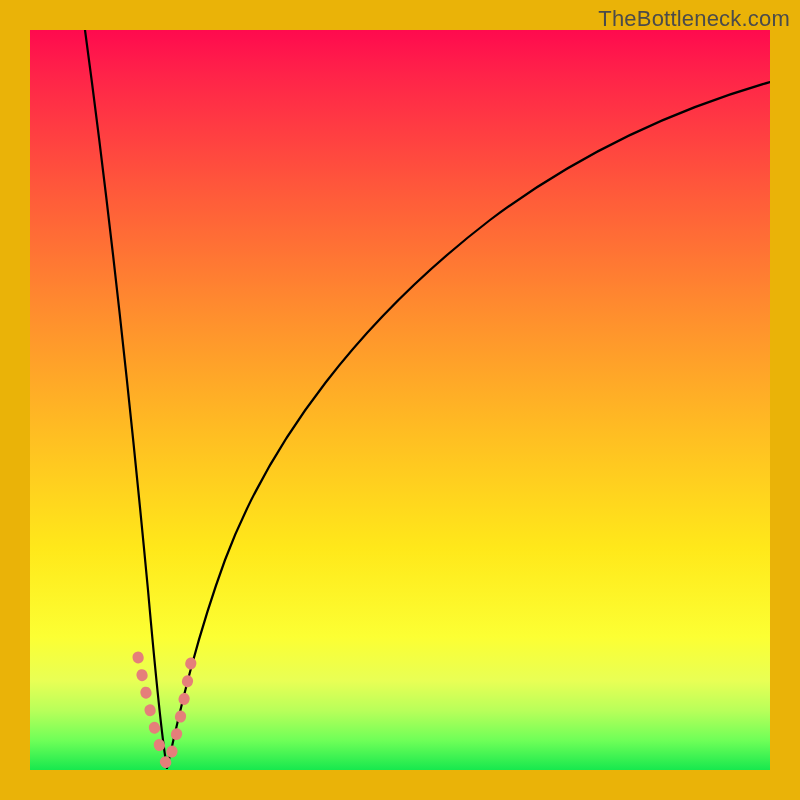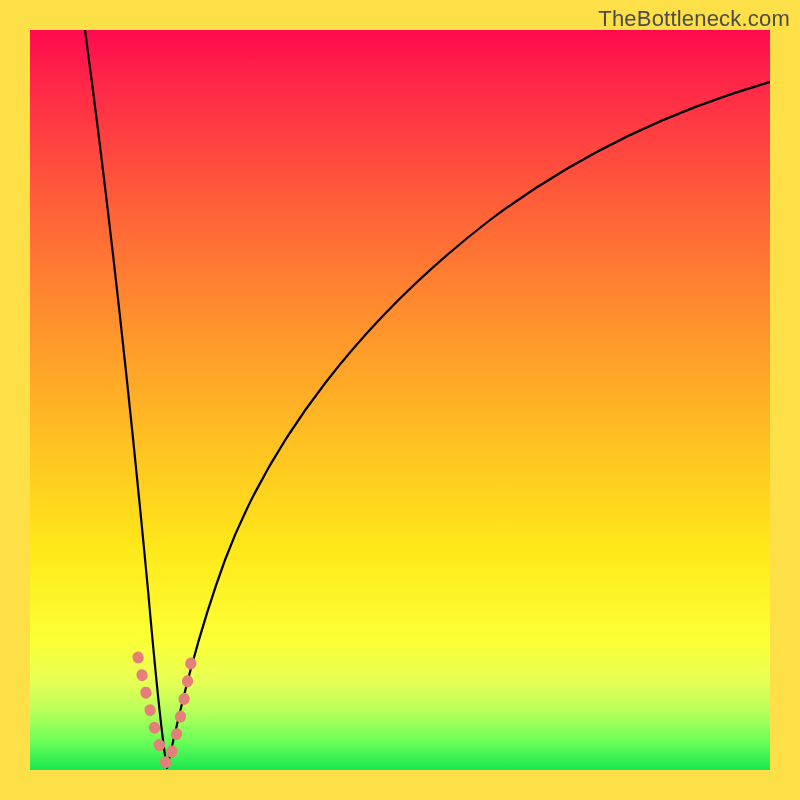--- a/index.html
+++ b/index.html
@@ -7,21 +7,21 @@
     padding: 0;
     width: 800px;
     height: 800px;
     overflow: hidden;
     background: #000;
     font-family: Arial, Helvetica, sans-serif;
   }
   .frame {
     position: absolute;
     inset: 0;
-    background: #fde047;
+    background: #eab308;
     padding-left: 45px;
   }
   .plot {
     position: absolute;
     left: 30px;
     top: 30px;
     width: 740px;
     height: 740px;
     overflow: hidden;
   }

